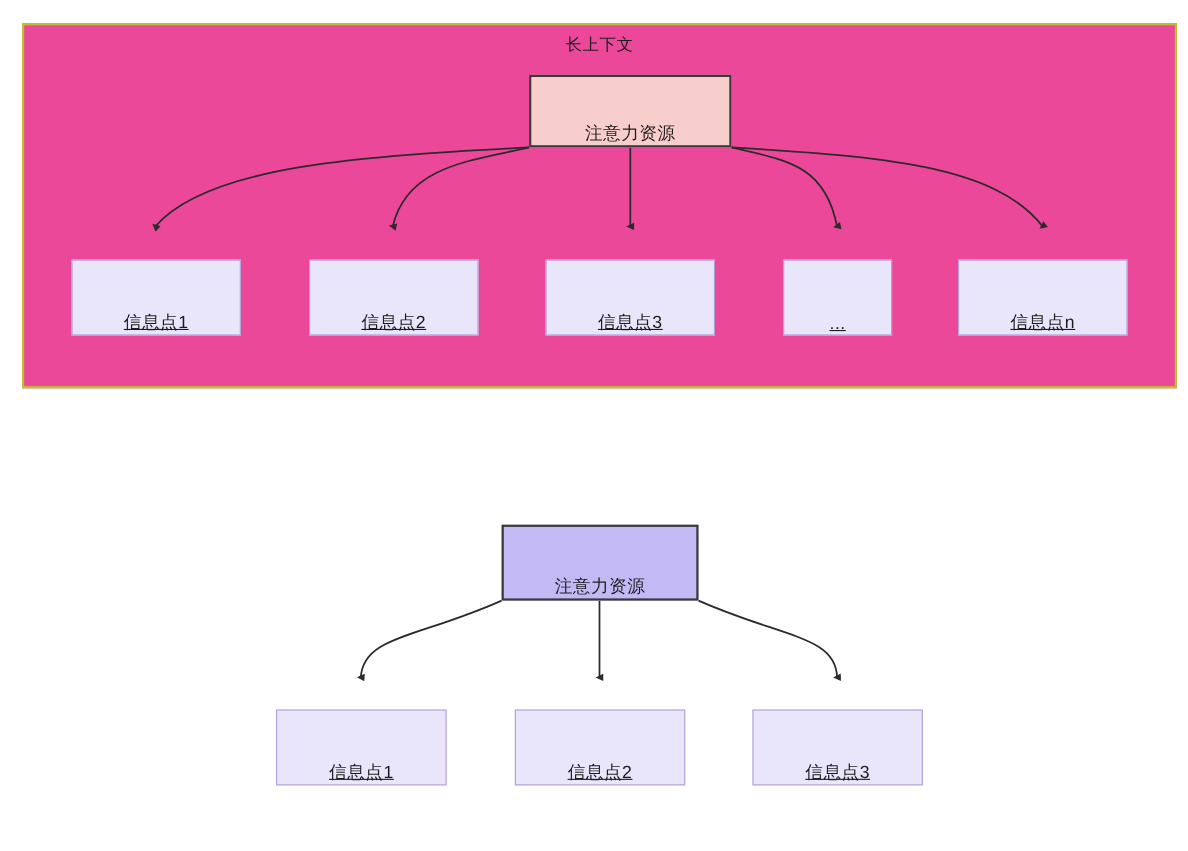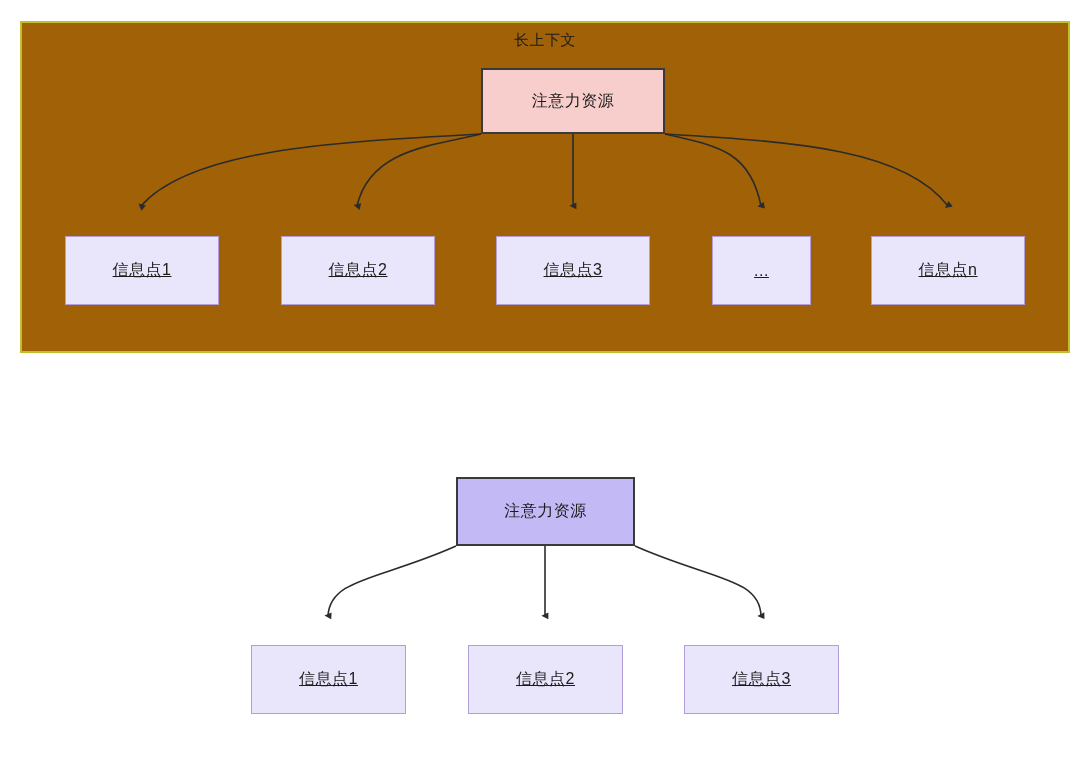--- a/index.html
+++ b/index.html
@@ -16,21 +16,21 @@
   }
   .canvas {
     position: absolute;
     left: 0; top: 0;
     width: 1080px;
     height: 774px;
   }
   
   .panel {
     position: absolute;
-    background: #a16207;
+    background: #ec4899;
     border: 2px solid #c0c02c;
     box-sizing: border-box;
   }
   #panel-long {
     left: 20px;
     top: 21px;
     width: 1050px;
     height: 332px;
   }
   #panel-short {
@@ -47,21 +47,21 @@
     text-align: center;
     font-size: 15px;
     color: #1c1c1c;
     letter-spacing: 0.5px;
   }
   
   .node {
     position: absolute;
     box-sizing: border-box;
     display: flex;
-    align-items: center;
+    align-items: flex-end;
     justify-content: center;
     font-size: 16px;
     color: #1c1c1c;
     letter-spacing: 0.5px;
   }
   .node-attention-pink {
     background: #f8cecc;
     border: 2px solid #3a3a3a;
   }
   .node-attention-purple {

